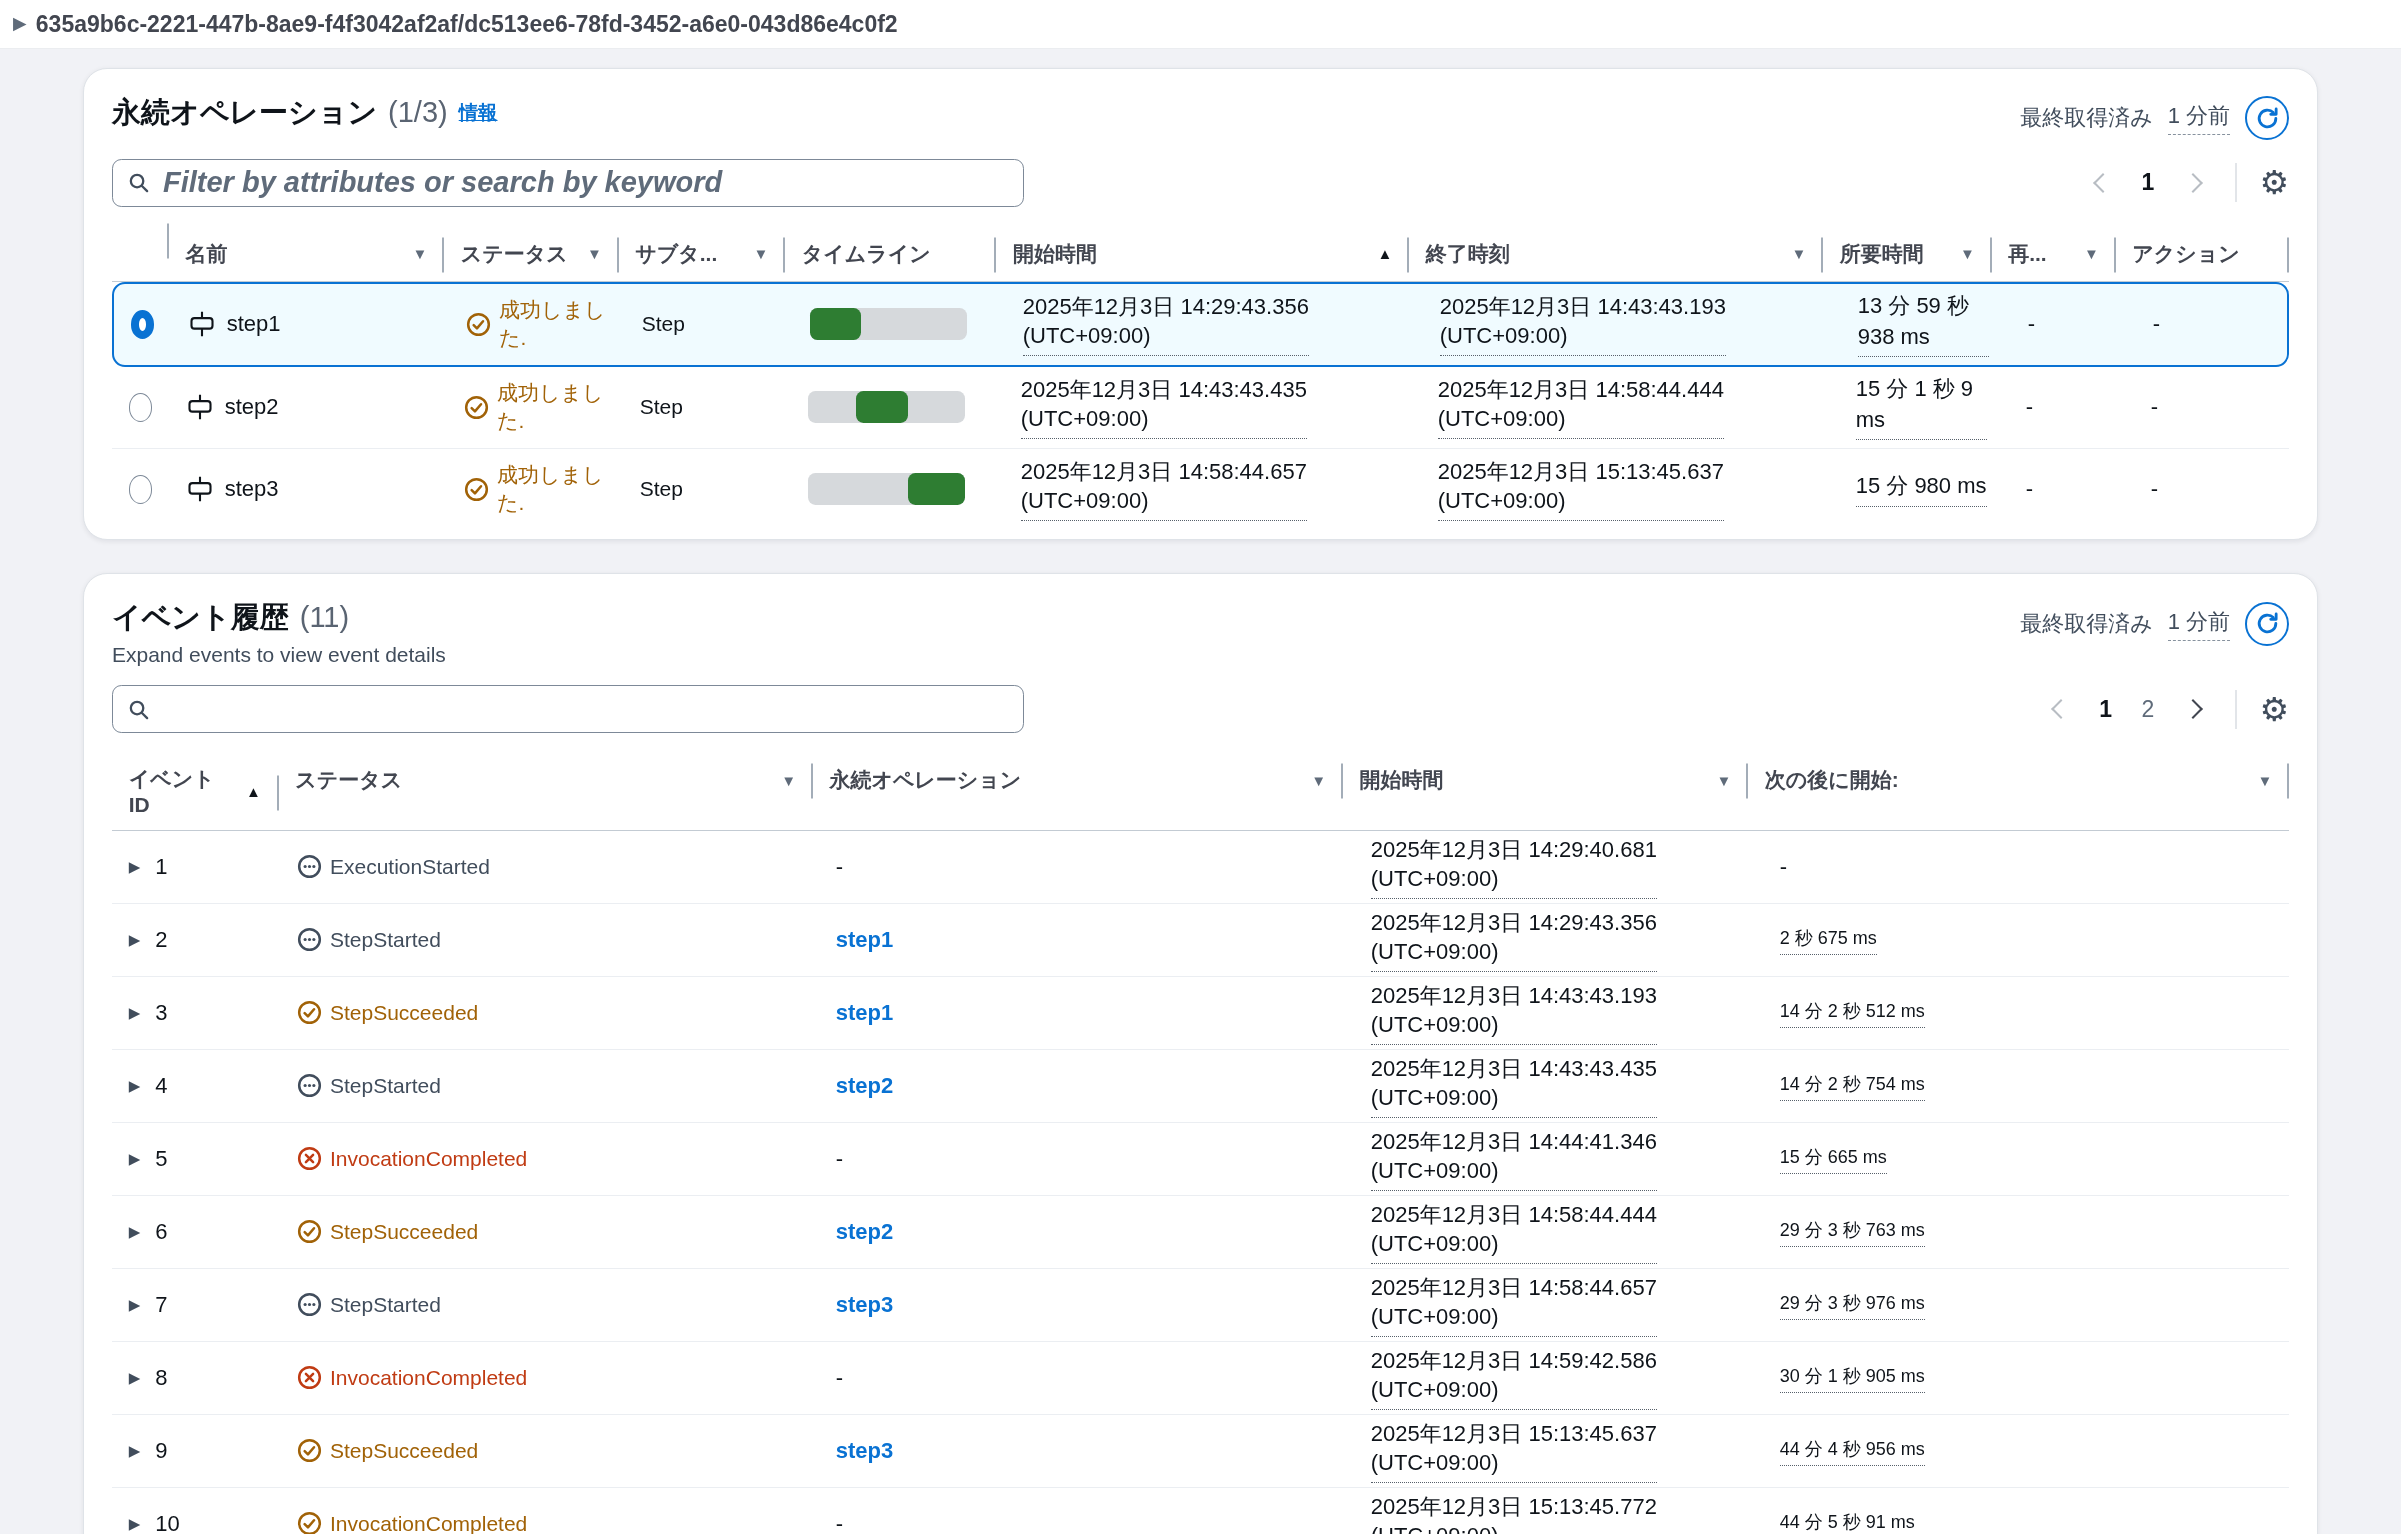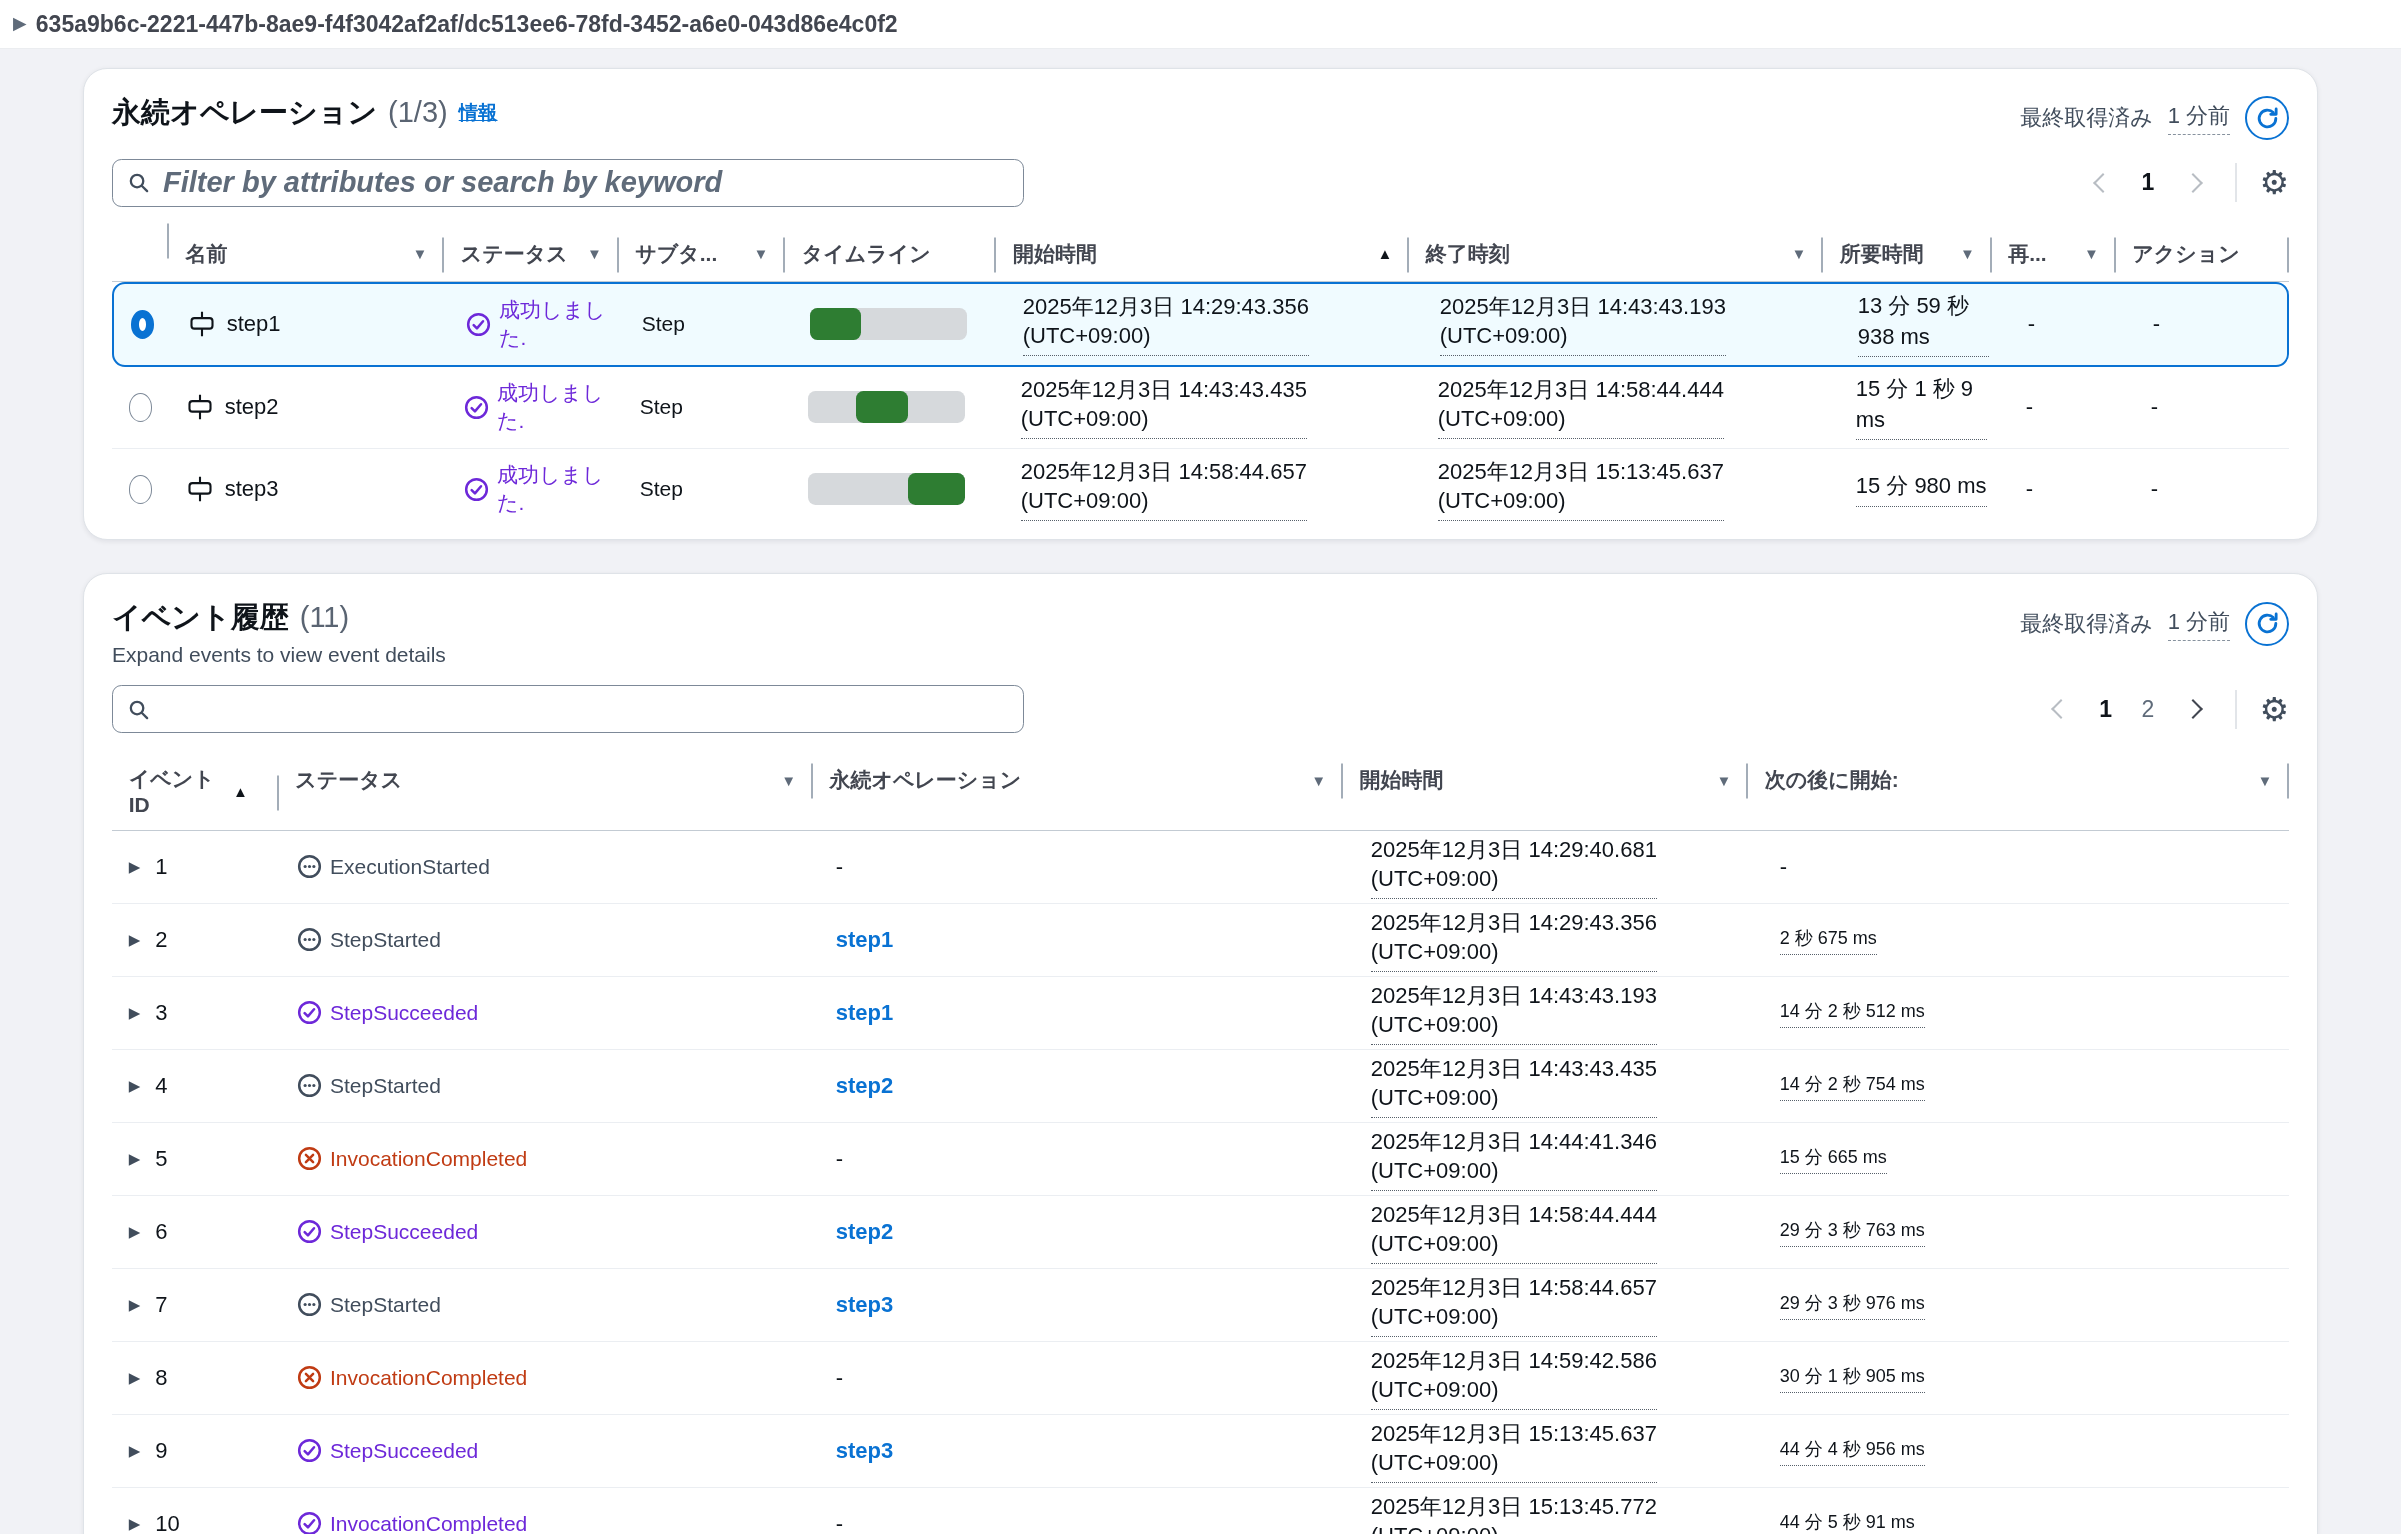--- a/index.html
+++ b/index.html
@@ -76,41 +76,41 @@
   .op-row.plain + .op-row.plain { border-top:0.9px solid #ebeef2; }
 
   .radio { display:inline-block; border-radius:50%; box-sizing:border-box; }
   .radio.on  { width:29px; height:29px; border:8.3px solid #0972d3; background:#fff; }
   .radio.off { width:29px; height:29px; border:1.9px solid #7d8998; background:#fff; }
 
   .name-wrap { display:flex; align-items:center; gap:11px; }
   .name-text { font-size:22px; }
 
   .status { display:flex; align-items:center; gap:8.3px; font-size:21px; }
-  .st-success { color:#6d28d9; }
+  .st-success { color:#a16207; }
   .st-neutral { color:#414d5c; }
   .st-error   { color:#c03b13; }
   .status svg { flex:none; }
 
   .tl-track { width:157px; height:31.5px; background:#d6d9dc; border-radius:7.4px; }
   .tl-seg { height:100%; border-radius:7.4px; background:#2e7d32; }
 
   .time { display:inline-block; line-height:1.32; font-size:22px;
           border-bottom:1.9px dotted #57606a; padding-bottom:4.6px; }
   .time span { display:block; }
   .dur { display:inline-block; max-width:131px; font-size:22px; line-height:1.4;
          border-bottom:1.9px dotted #57606a; padding-bottom:3.7px; }
   .dur-line { display:inline-block; font-size:18px;
               border-bottom:1.9px dotted #57606a; padding-bottom:3.7px; }
   .dash { font-size:22px; }
 
   
   .ec-id{width:168px; display:flex; align-items:center; gap:15px;}
   .ec-status{width:539px} .ec-op{width:535px} .ec-start{width:409px} .ec-next{width:546px}
-  .th.ec-id { justify-content:flex-start; gap:8px; }
+  .th.ec-id { justify-content:flex-start; gap:21px; }
   .th-id-label { width:89px; line-height:1.2; }
 
   .ev-row { display:flex; align-items:center; min-height:72px; padding:0; }
   .ev-row + .ev-row { border-top:0.9px solid #ebeef2; }
   .expand-icon { color:#414d5c; font-size:15px; }
   .ev-id { font-size:22px; }
   .op-link { color:#0972d3; font-weight:700; font-size:22px; text-decoration:none; }
 </style>
 </head>
 <body>

